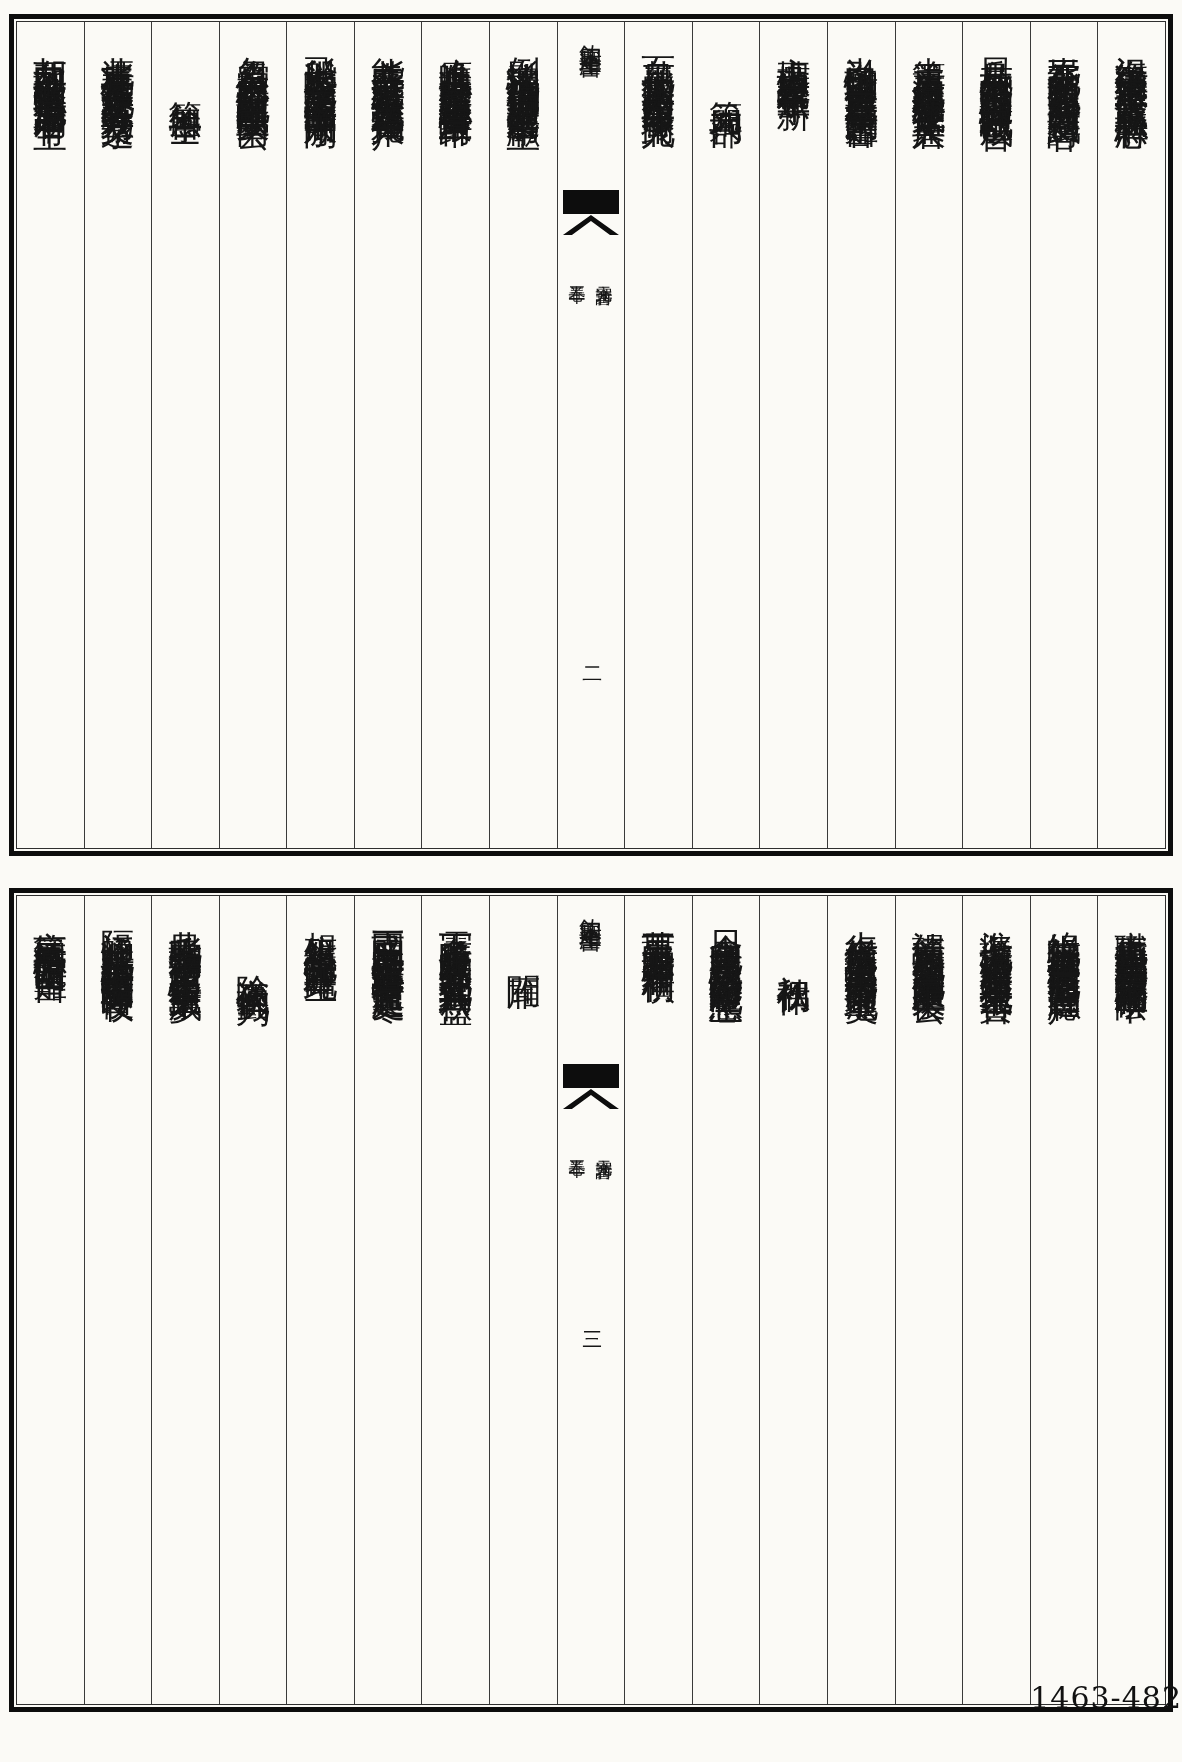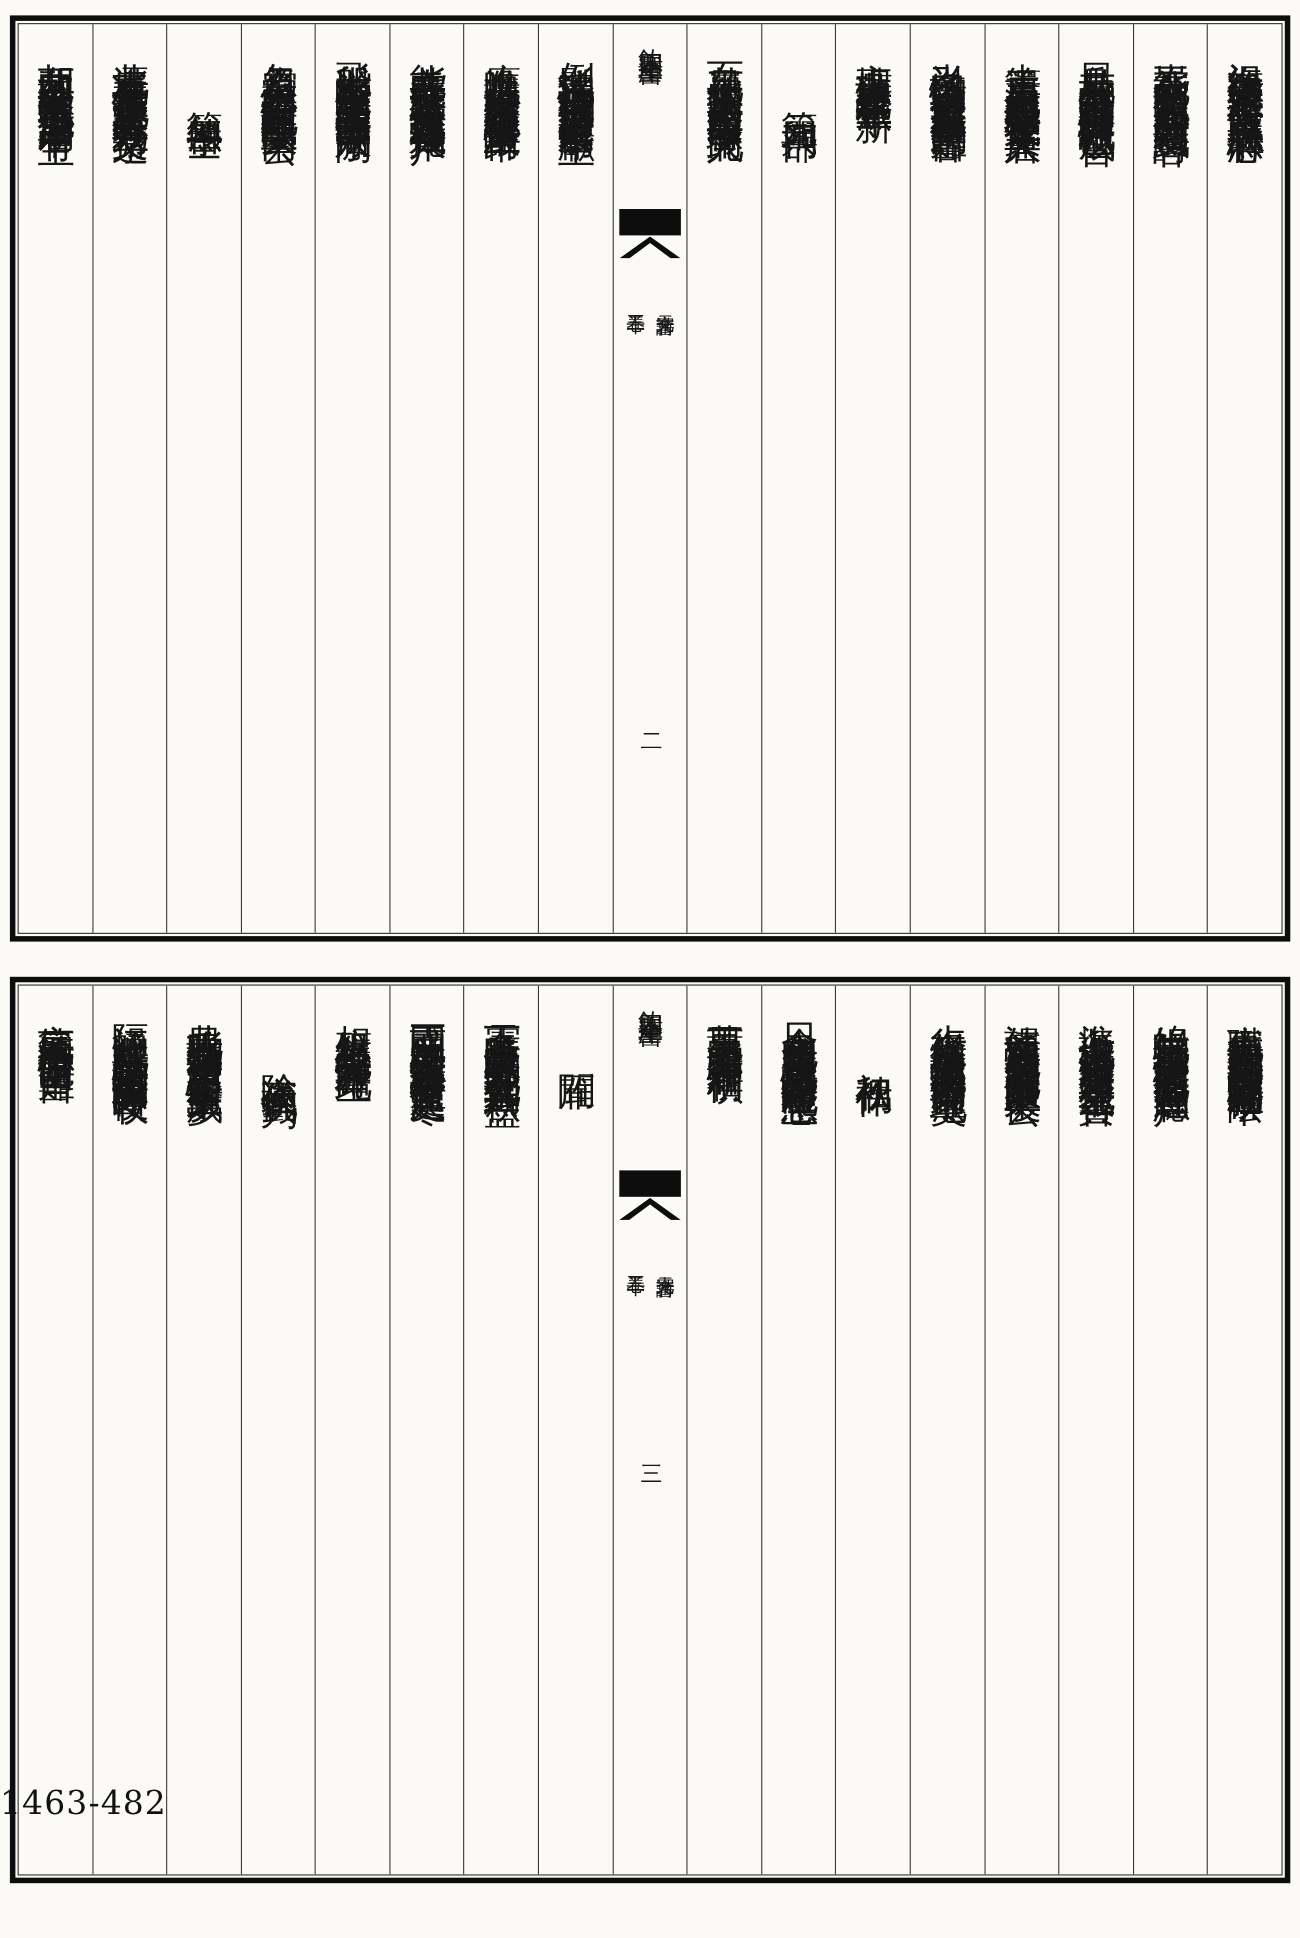--- a/index.html
+++ b/index.html
@@ -54,22 +54,22 @@
     font-size:17px;letter-spacing:1px;line-height:24px;white-space:nowrap;
   }
   .vc-folio{
     position:absolute;left:50%;transform:translateX(-44%);
     writing-mode:vertical-rl;text-orientation:upright;
     font-size:20px;line-height:30px;
   }
   .block-top .vc-folio{top:630px;}
   .block-bottom .vc-folio{top:420px;}
   .footer{
-    position:absolute;top:1622px;left:0;width:100%;
-    text-align:left;font-size:30px;letter-spacing:1px;color:#111;
+    position:absolute;top:1680px;left:0;width:100%;
+    text-align:right;font-size:30px;letter-spacing:1px;color:#111;
     font-family:"DejaVu Serif", serif;
   }
 </style>
 </head>
 <body>
 
 <div class="block block-top">
   <div class="inner">
     <div class="col">況復節義猶堪依將軍一去十餘載玉簫瑤瑟無心解</div>
     <div class="col">豈不能死空相隨以色累公非所知白老曾為賦詩客</div>

